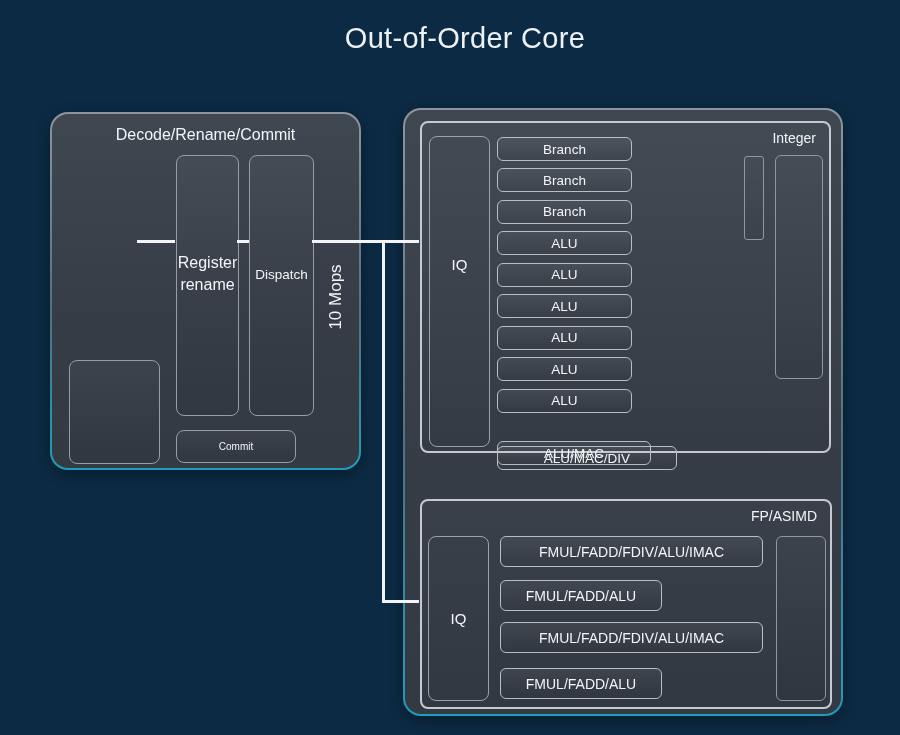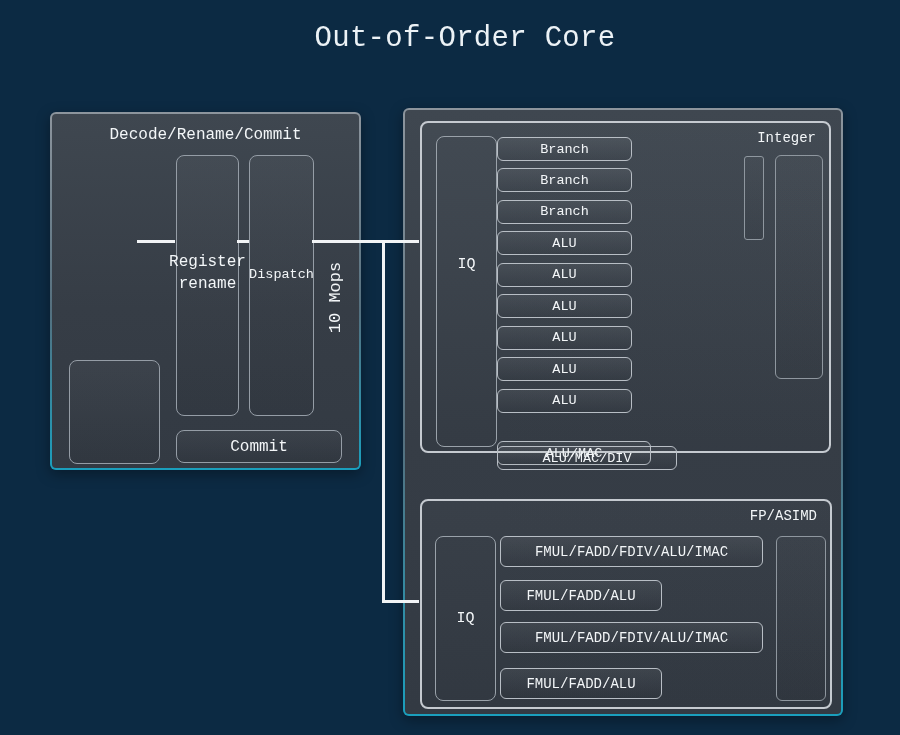--- a/index.html
+++ b/index.html
@@ -7,35 +7,34 @@
   body {
     font-family: "Liberation Sans", sans-serif;
     background: #0c2a43;
   }
   .canvas {
     position: relative;
     width: 900px; height: 735px;
     background: #0c2a43;
     overflow: hidden;
     color: #f3f6f8;
-    font-family: Liberation Mono, monospace;
   }
   .main-title {
     position: absolute;
     top: 22px; left: 30px; width: 870px;
     text-align: center;
     font-size: 29px;
     letter-spacing: 0.3px;
     color: #ecf2f6;
   }
   
   .container {
     position: absolute;
     border: 2px solid transparent;
-    border-radius: 6px;
+    border-radius: 18px;
     background:
       linear-gradient(180deg, #3f4750 0%, #363d46 55%, #333a43 100%) padding-box,
       linear-gradient(180deg, #8d959d 0%, #55707f 55%, #1a9fbd 100%) border-box;
     box-shadow: 0 4px 14px rgba(0,0,0,0.35);
   }
   .container.left  { left: 50px;  top: 112px; width: 311px; height: 358px; }
   .container.right { left: 403px; top: 108px; width: 440px; height: 608px; }
 
   .block-title {
     position: absolute;
@@ -48,21 +47,21 @@
     border: 1.5px solid #959da6;
     border-radius: 8px;
     display: flex; align-items: center; justify-content: center;
     text-align: center;
     background: linear-gradient(180deg, rgba(255,255,255,0.035), rgba(0,0,0,0.05));
   }
   .decode   { left: 17px;  top: 41px;  width: 69px;  height: 195px; font-size: 15px; }
   .rr       { left: 124px; top: 41px;  width: 63px;  height: 261px; font-size: 16px; padding: 0 4px 24px 4px; line-height: 1.35; }
   .dispatch { left: 197px; top: 41px;  width: 65px;  height: 261px; font-size: 13.5px; padding-bottom: 22px; }
   .blankL   { left: 17px;  top: 246px; width: 91px;  height: 104px; }
-  .commit   { left: 124px; top: 316px; width: 166px; height: 33px;  font-size: 16px; }
+  .commit   { left: 124px; top: 316px; width: 120px; height: 33px;  font-size: 10px; }
   .mops {
     position: absolute;
     left: 261px; top: 83px; width: 46px; height: 200px;
     display: flex; align-items: center; justify-content: center;
   }
   .mops span {
     transform: rotate(-90deg);
     white-space: nowrap;
     font-size: 17px;
   }
@@ -79,21 +78,20 @@
     position: absolute;
     top: 7px; right: 13px;
     font-size: 14px;
   }
   .iq {
     position: absolute;
     border: 1.5px solid #9aa2aa;
     border-radius: 8px;
     display: flex; align-items: center; justify-content: center;
     font-size: 15px;
-    margin-left: 7px;
   }
   .integer .iq { left: 7px; top: 13px; width: 61px; height: 311px; }
   .integer .iq span { transform: translateY(-27px); }
   .fp .iq      { left: 6px; top: 35px; width: 61px; height: 165px; }
 
   .unit {
     position: absolute;
     border: 1.5px solid #b8bec5;
     border-radius: 6px;
     display: flex; align-items: center; justify-content: center;

